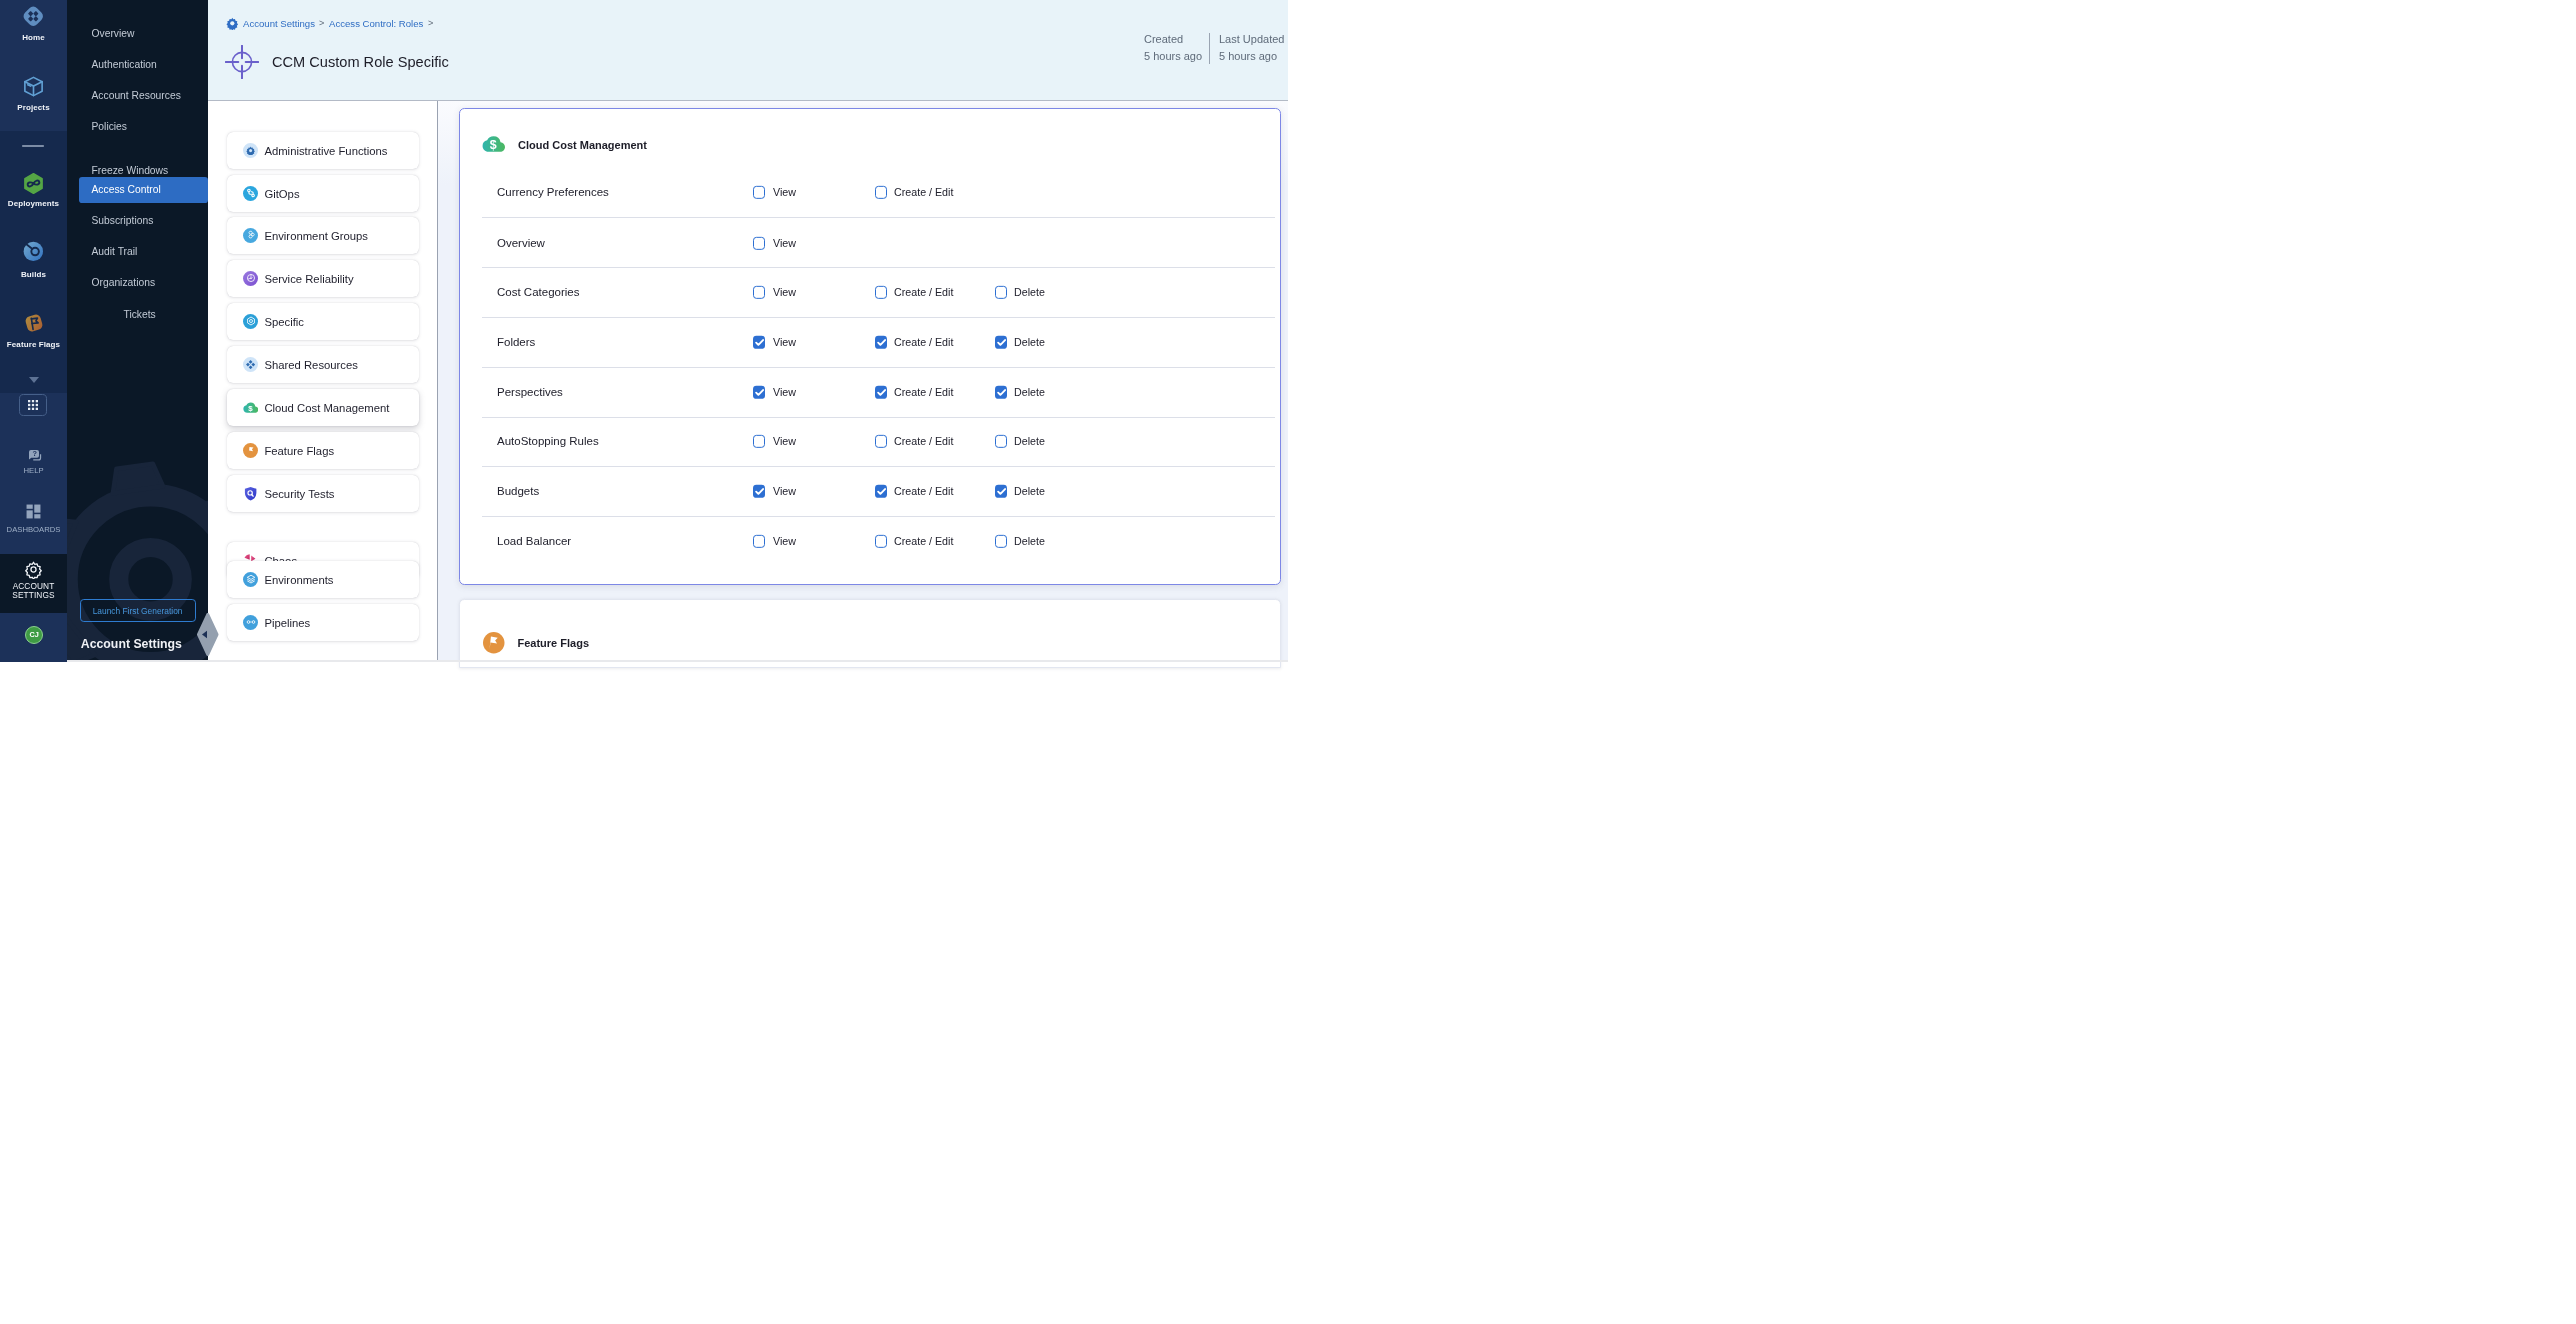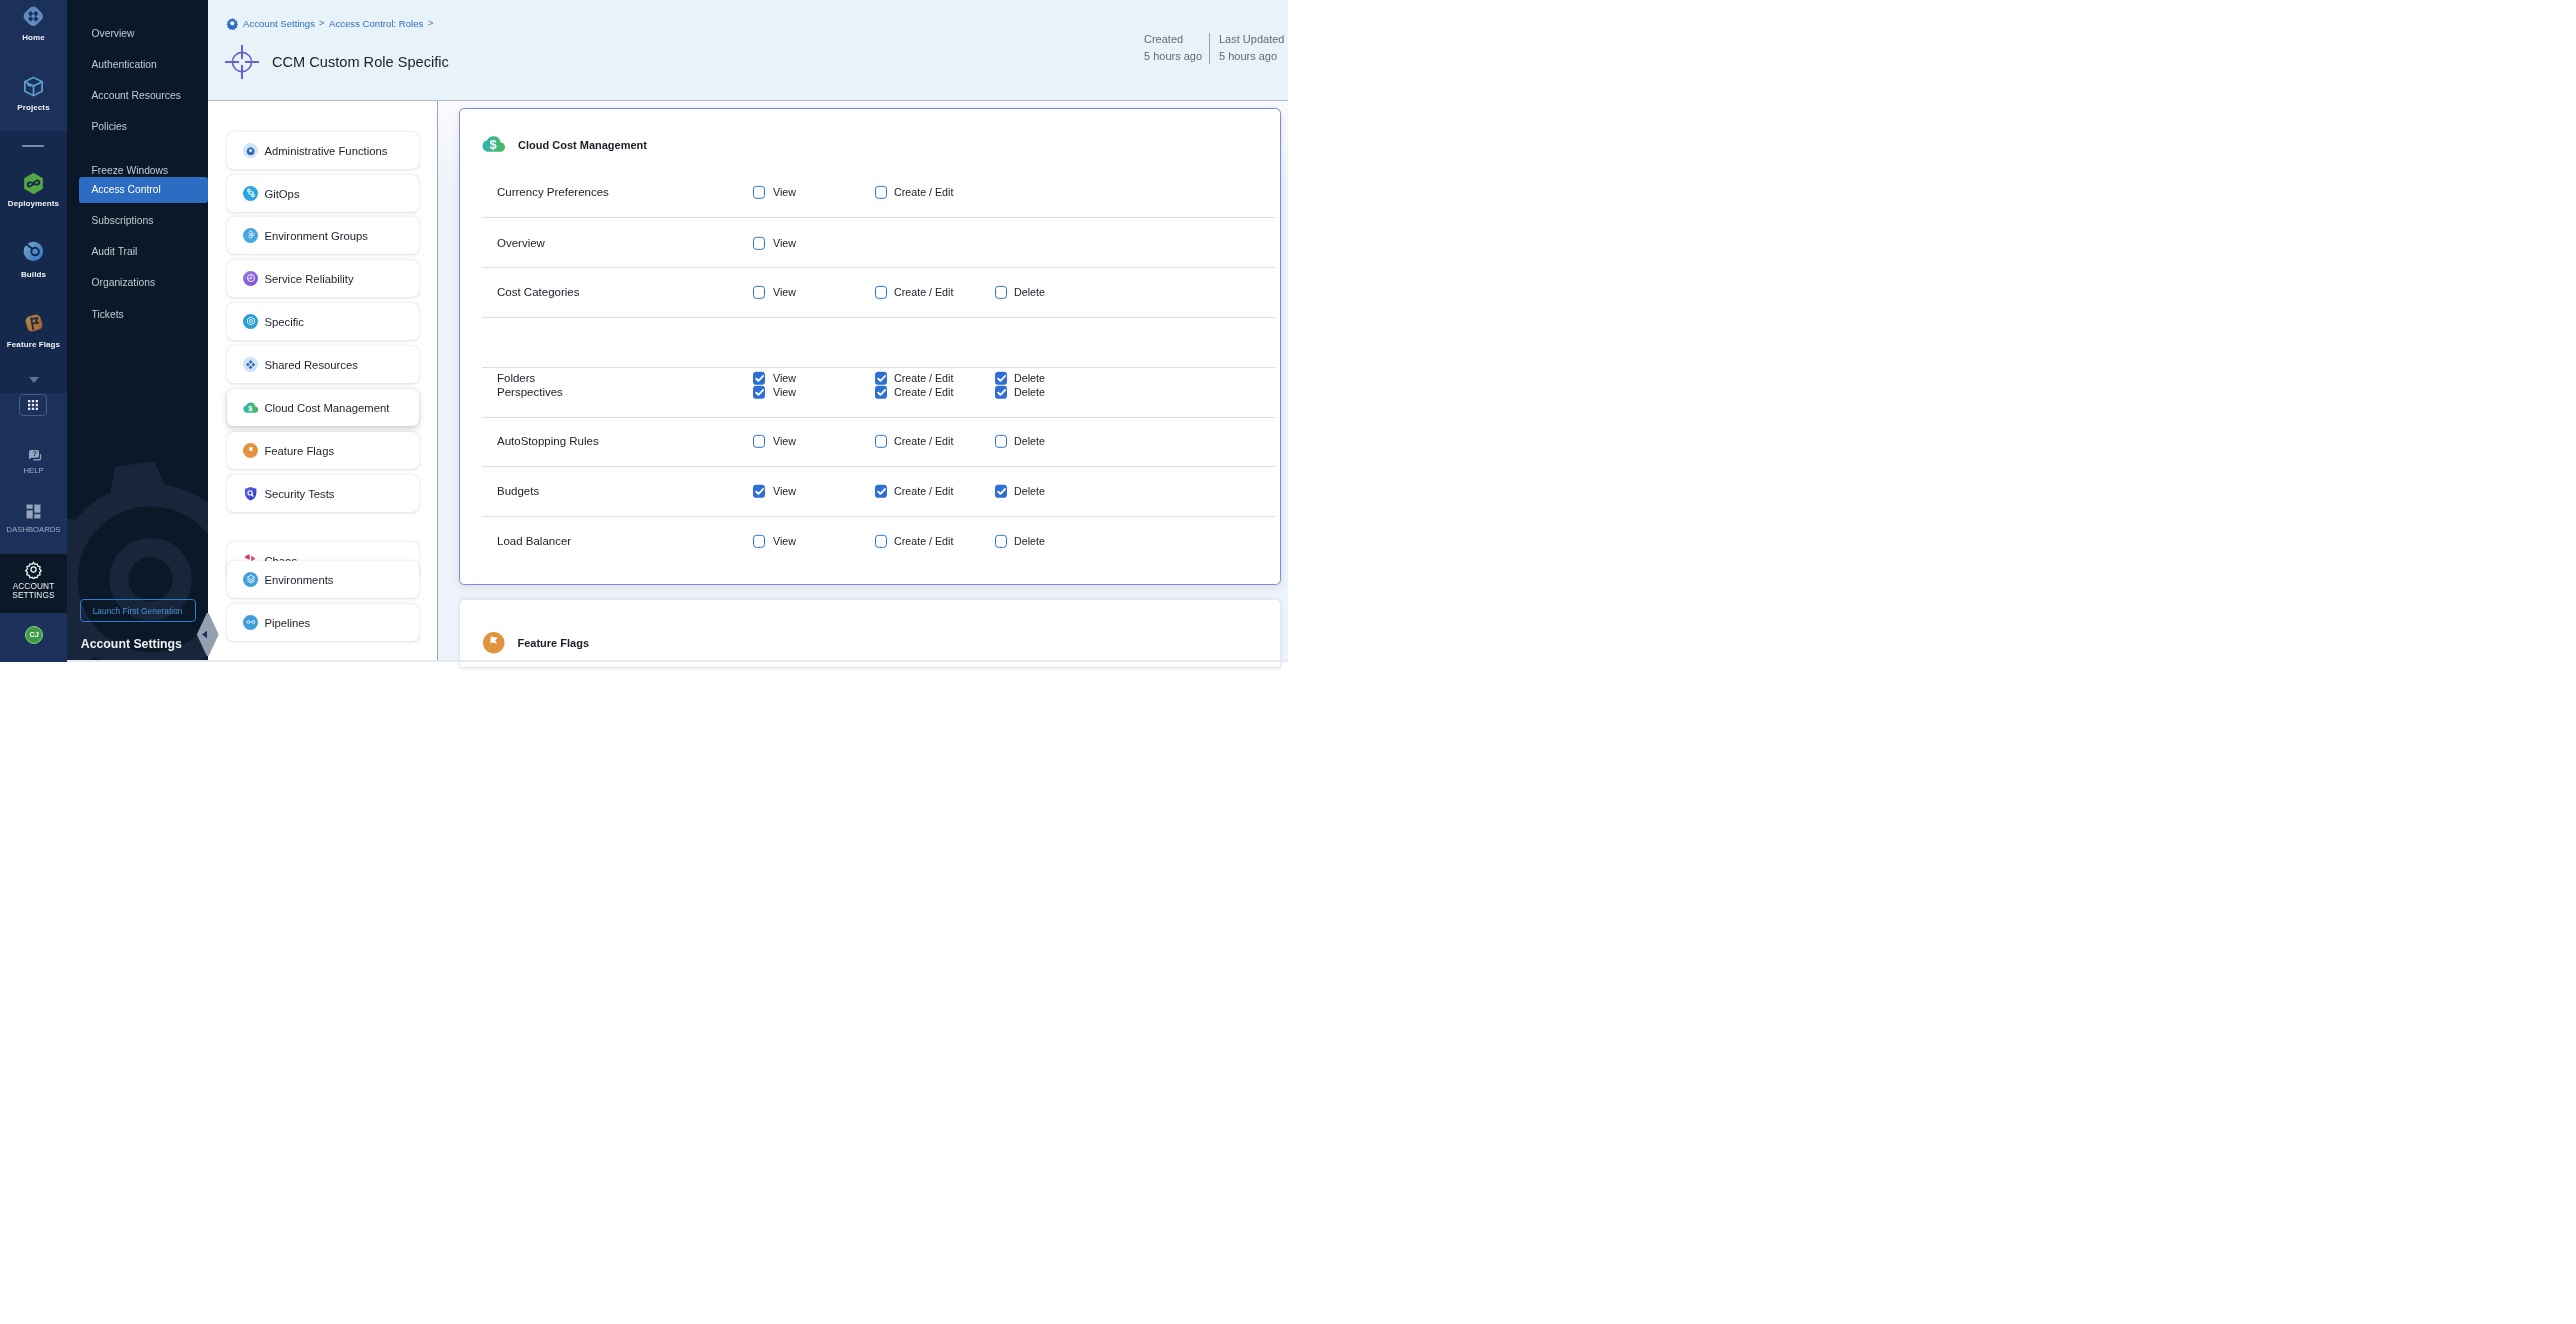--- a/index.html
+++ b/index.html
@@ -176,21 +176,21 @@
   <div class="m2" style="top:20.7px;">Overview</div>
   <div class="m2" style="top:52px;">Authentication</div>
   <div class="m2" style="top:83px;">Account Resources</div>
   <div class="m2" style="top:114px;">Policies</div>
   <div class="m2" style="top:146px;margin-top:12px;">Freeze Windows</div>
   <div class="m2sel" style="top:177px;"></div>
   <div class="m2" style="top:177px;color:#fff;">Access Control</div>
   <div class="m2" style="top:208px;">Subscriptions</div>
   <div class="m2" style="top:239px;">Audit Trail</div>
   <div class="m2" style="top:270px;">Organizations</div>
-  <div class="m2" style="top:302px;">Tickets</div>
+  <div class="m2" style="top:302px;margin-left:32px;">Tickets</div>
   <div class="abs" style="left:12.6px;top:599px;width:116px;height:23.4px;border:0.8px solid #2e7cd0;border-radius:3.8px;color:#4697dc;font-size:8.4px;text-align:center;line-height:22px;">Launch First Generation</div>
   <div class="abs" style="left:13.8px;top:637px;color:#eff1f5;font-size:12.3px;font-weight:700;">Account Settings</div>
 
 </div>
 <div class="abs" id="hdr">
   <svg width="12.6" height="12.6" viewBox="0 0 24 24" style="position:absolute;left:18.4px;top:17px;">
     <path fill="#2f6dc4" d="M12 1.5 l1.7 3 3.4-0.7 1 3.3 3.4 0.8-0.8 3.4 2.4 2.7-2.4 2.7 0.8 3.4-3.4 0.8-1 3.3-3.4-0.7-1.7 3-1.7-3-3.4 0.7-1-3.3-3.4-0.8 0.8-3.4-2.4-2.7 2.4-2.7-0.8-3.4 3.4-0.8 1-3.3 3.4 0.7 Z"></path>
     <circle cx="12" cy="12" r="4" fill="#e8f3f9"></circle>
   </svg>
   <div class="abs" style="left:35px;top:17.6px;font-size:9.6px;color:#2f6dc3;">Account Settings</div>
@@ -376,21 +376,21 @@
     <div class="prow" style="top:158px;padding-left:40px;">
         <div class="plbl">Cost Categories</div>
       <div class="cb off" style="left:293px;"></div>
         <div class="cblbl" style="left:313px;">View</div>
       <div class="cb off" style="left:415px;"></div>
         <div class="cblbl" style="left:434px;">Create / Edit</div>
       <div class="cb off" style="left:535px;"></div>
         <div class="cblbl" style="left:554px;">Delete</div>
     </div>
     <div class="psep" style="top:208px;"></div>
-    <div class="prow" style="top:208px;margin-top:36px;">
+    <div class="prow" style="top:208px;">
         <div class="plbl">Folders</div>
       <div class="cb on" style="left:293px;">
           <svg width="9.2" height="7.7" viewBox="0 0 12 10">
             <path d="M1.5 5 L4.5 8 L10.5 1.5" stroke="#fff" stroke-width="2.4" fill="none" stroke-linecap="round" stroke-linejoin="round"></path>
           </svg>
         </div>
         <div class="cblbl" style="left:313px;">View</div>
       <div class="cb on" style="left:415px;">
           <svg width="9.2" height="7.7" viewBox="0 0 12 10">
             <path d="M1.5 5 L4.5 8 L10.5 1.5" stroke="#fff" stroke-width="2.4" fill="none" stroke-linecap="round" stroke-linejoin="round"></path>

